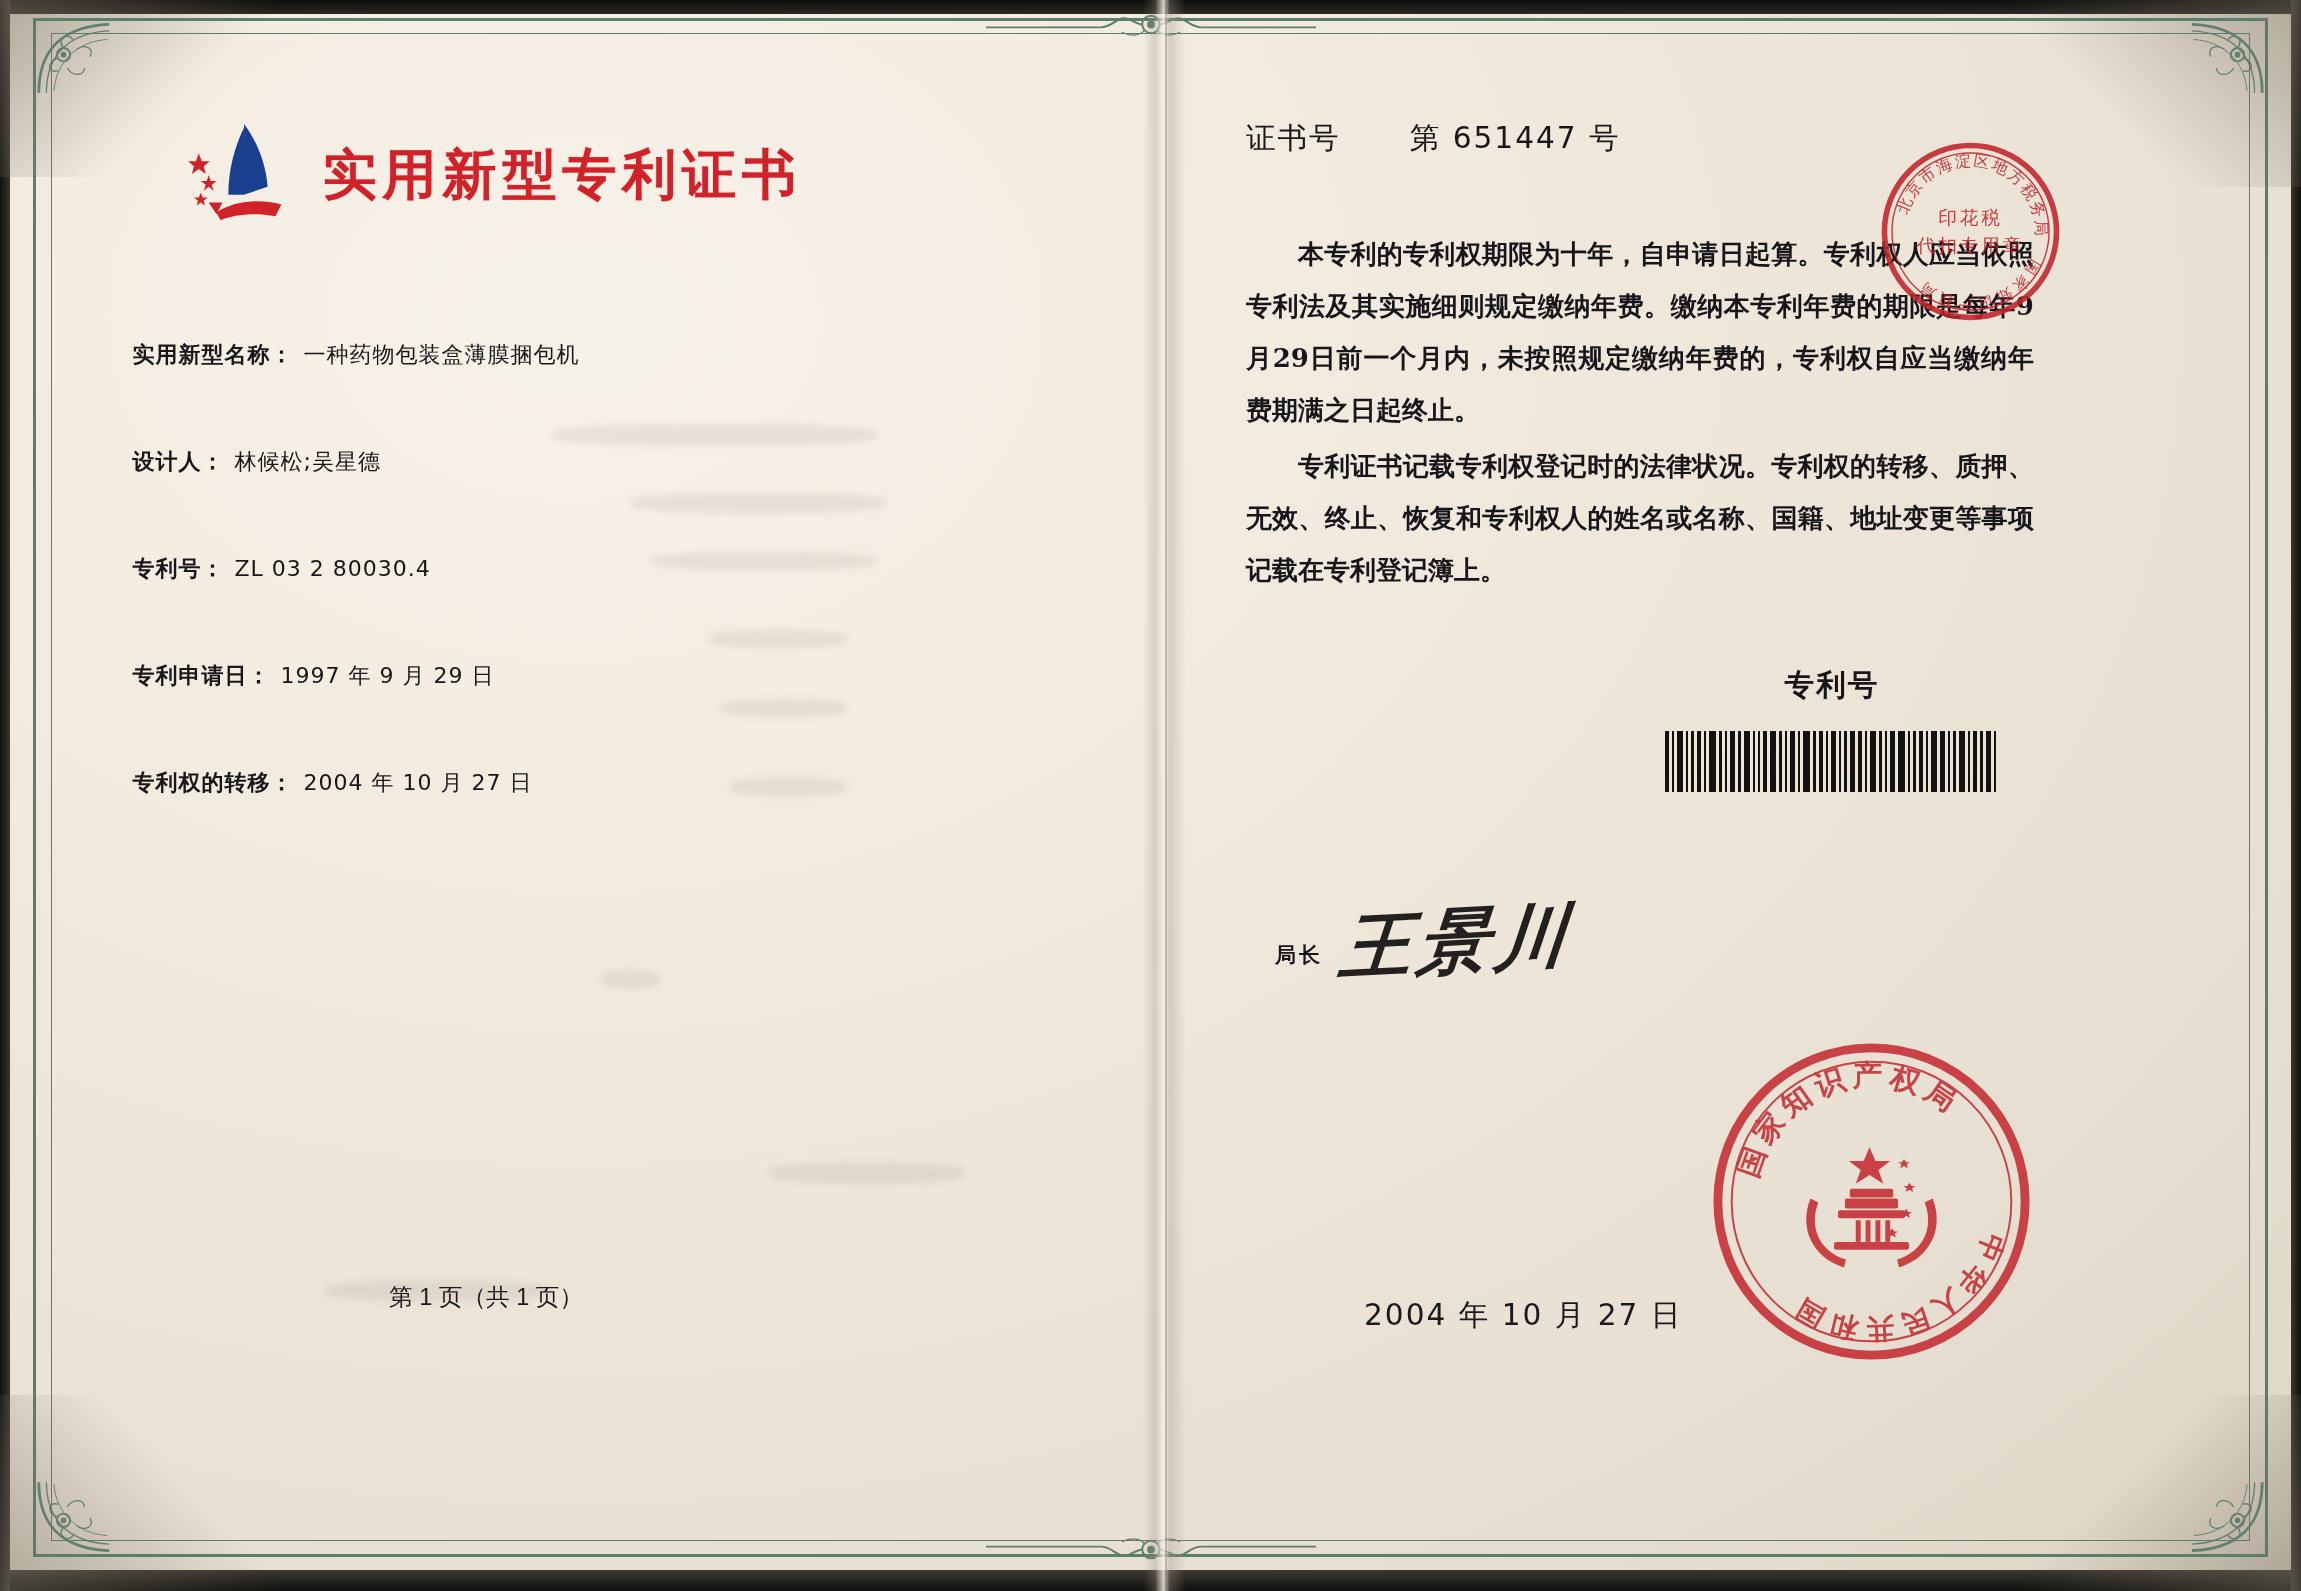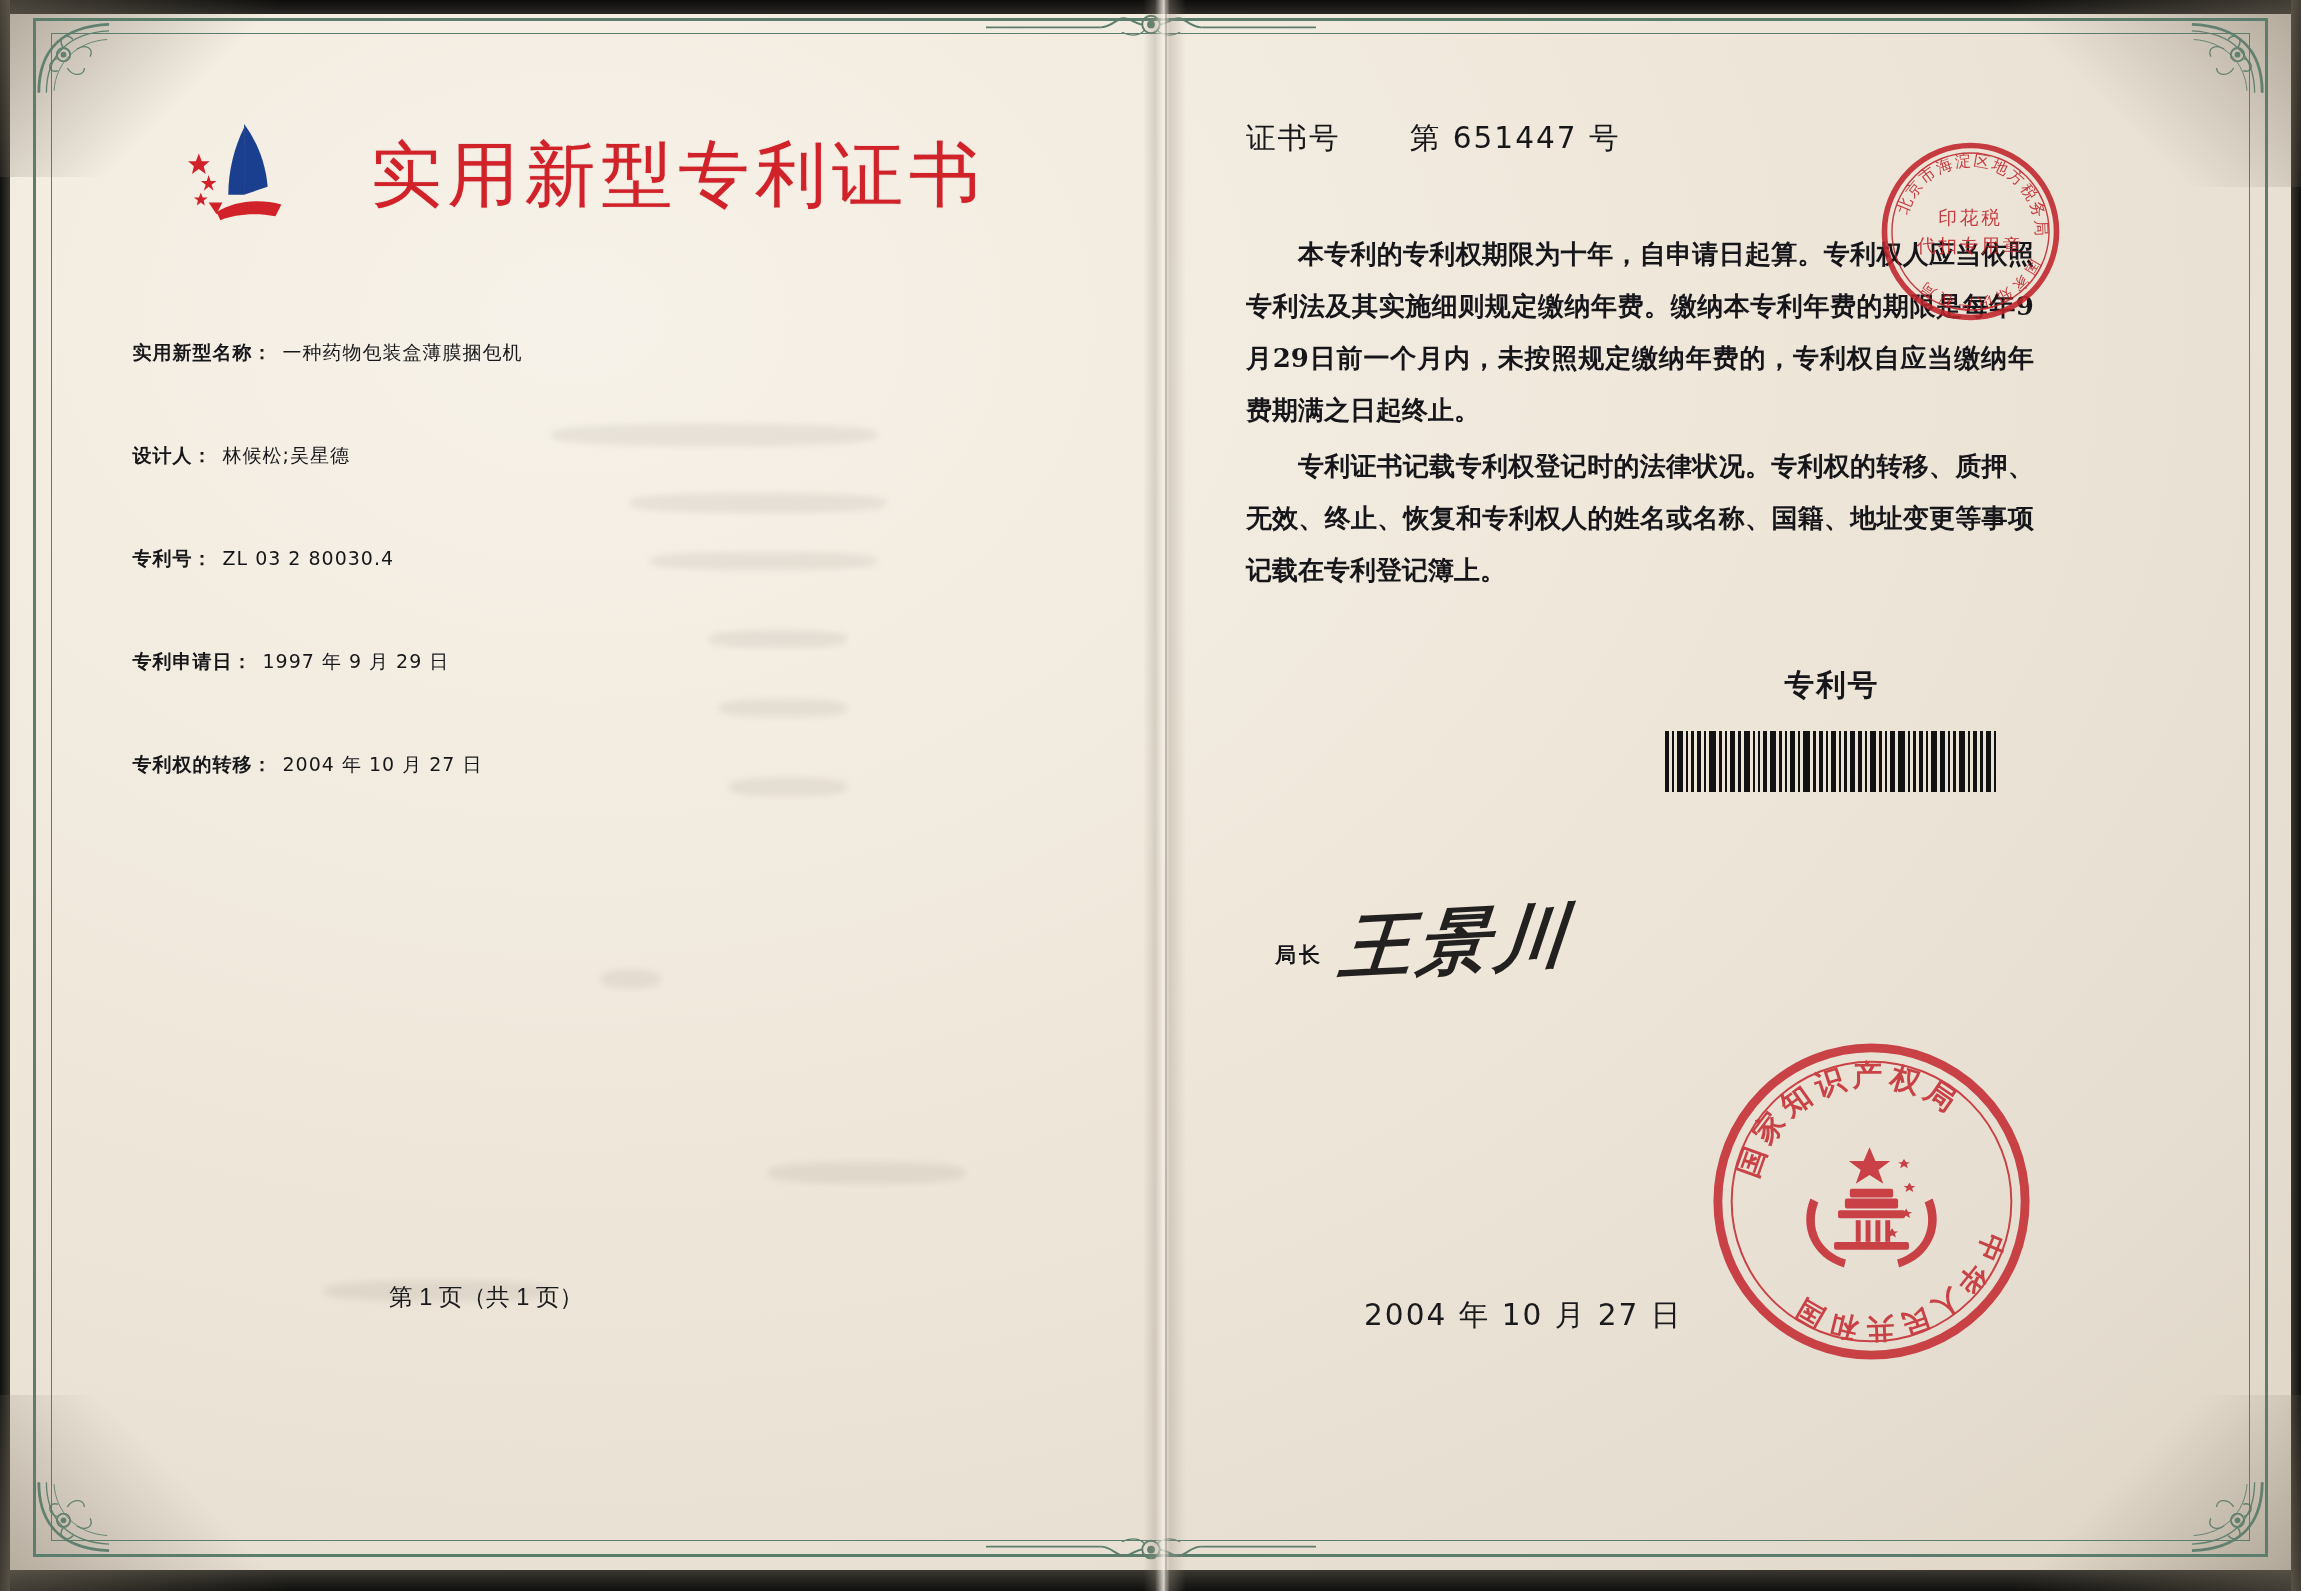--- a/index.html
+++ b/index.html
@@ -71,29 +71,28 @@
     background:rgba(120,110,95,.35);
   }
 
   
   .left-page{position:absolute;left:108px;top:118px;width:985px;}
   .title-block{display:flex;align-items:center;gap:17.7px;margin-left:79px;}
   .logo{width:118px;height:114px;flex:0 0 auto;}
   .logo svg{width:100%;height:100%;display:block;}
   .doc-title{
     font-family:"DejaVu Sans","Liberation Sans",sans-serif;
-    font-weight:normal;font-size:71px;letter-spacing:5.9px;
+    font-weight:bold;font-size:54px;letter-spacing:5.9px;
     color:#d1222a;
     text-shadow:0 0 1px rgba(180,20,30,.6);
-    margin-left:48px;
   }
   .fields{margin-top:108px;margin-left:24.6px;}
   .field-row{
     display:flex;align-items:baseline;
-    font-size:19px;color:#17171a;
+    font-size:22px;color:#17171a;
     margin-bottom:77px;
     font-family:"DejaVu Sans","Liberation Sans",sans-serif;
     letter-spacing:1px;
   }
   .field-label{font-weight:600;white-space:nowrap;}
   .field-value{margin-left:9.9px;white-space:nowrap;}
   .page-foot{
     position:absolute;left:389px;top:1281px;
     font-size:23.6px;color:#1b1b1e;
     font-family:Liberation Sans, sans-serif;

